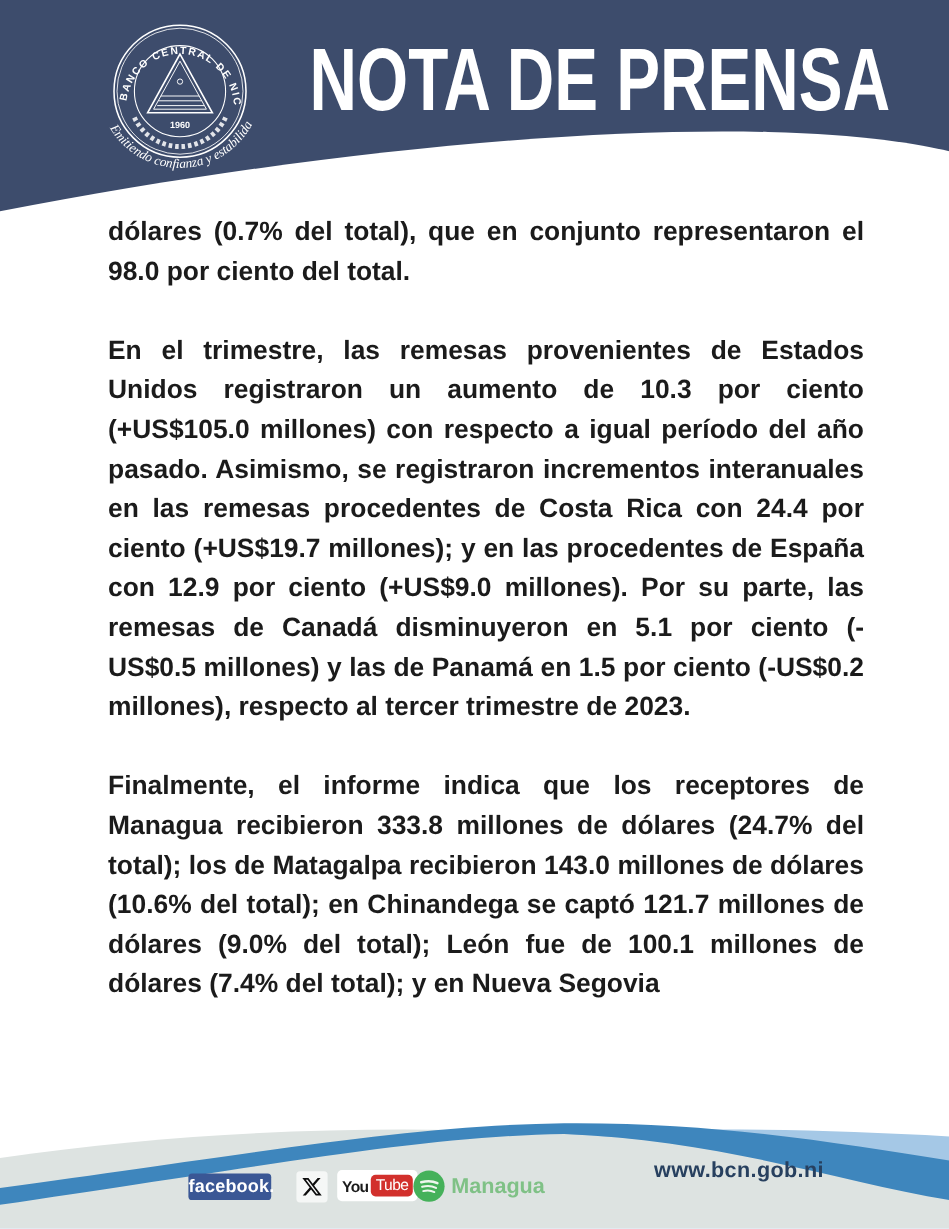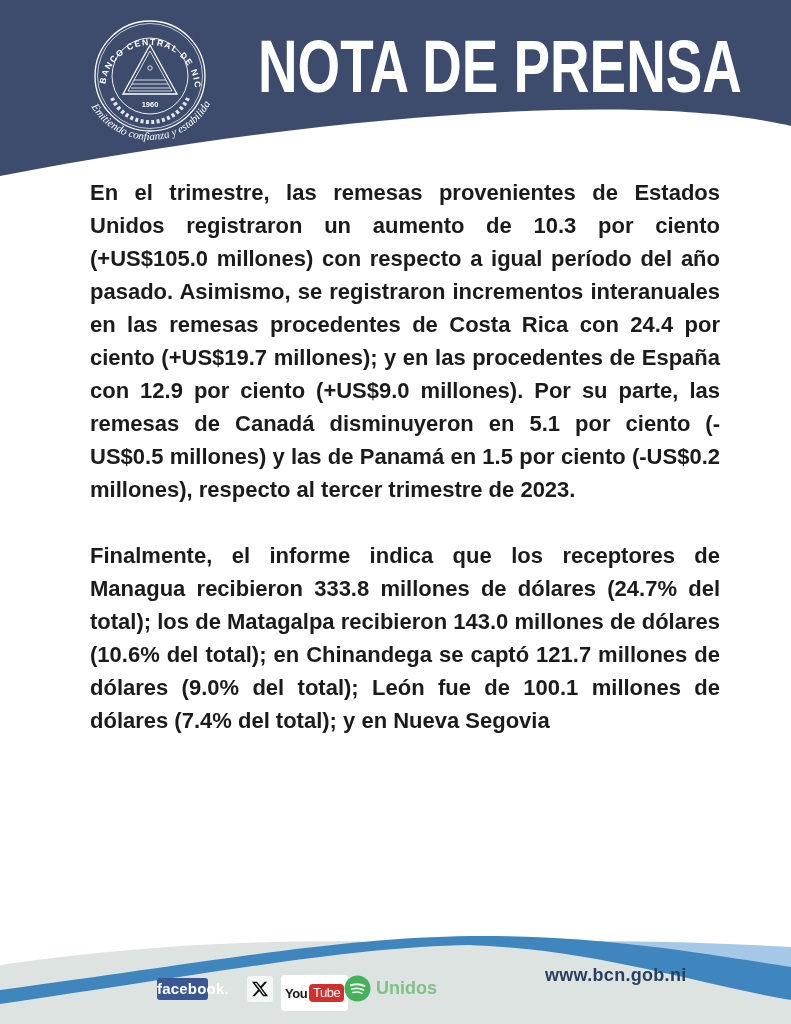--- a/index.html
+++ b/index.html
@@ -33,32 +33,32 @@
     line-height:33px;text-align:justify;
   }
   .body-text p{margin:0 0 33px 0;}
   .body-text p:last-child{margin-bottom:12px;}
 
   
   .footer{position:absolute;left:0;bottom:0;width:791px;height:104px;}
   .footer-waves{position:absolute;left:0;top:0;width:791px;height:104px;display:block;}
   .social-row{position:absolute;left:0;top:0;width:791px;height:104px;}
   .fb-badge{
-    position:absolute;left:157px;top:58px;width:51px;height:22px;
+    position:absolute;left:157px;top:58px;width:69px;height:22px;
     background:#3a5795;border-radius:3px;color:#ffffff;
     font-size:15px;font-weight:bold;text-align:right;line-height:22px;
     letter-spacing:0.2px;
   }
   .x-badge{
     position:absolute;left:247px;top:56px;width:26px;height:26px;
     background:#f5f7f6;border-radius:3px;
     display:flex;align-items:center;justify-content:center;
   }
   .yt-badge{
-    position:absolute;left:281px;top:55px;height:36px;
+    position:absolute;left:281px;top:55px;height:26px;
     background:#ffffff;border-radius:4px;
     display:flex;align-items:center;padding:0 4px;gap:2px;
   }
   .yt-you{font-size:13px;font-weight:bold;color:#1a1a1a;letter-spacing:-0.5px;}
   .yt-tube{
     background:#d2302c;color:#ffffff;border-radius:4px;
     font-size:13px;font-weight:normal;padding:1px 4px 2px 4px;letter-spacing:-0.5px;
   }
   .spotify-badge{
     position:absolute;left:344px;top:55px;height:27px;
@@ -102,20 +102,21 @@
     </svg>
 
     <div class="page-title">NOTA DE PRENSA</div>
 
     <svg class="header-wave" viewBox="0 0 791 185" preserveAspectRatio="none">
       <path d="M0,176 C 250,128 480,106 640,110 C 720,112 765,120 791,126 L791,185 L0,185 Z" fill="#ffffff"></path>
     </svg>
   </div>
 
   <div class="body-text">
+    <p>dólares (0.7% del total), que en conjunto representaron el 98.0 por ciento del total.</p>
     <p>En el trimestre, las remesas provenientes de Estados Unidos registraron un aumento de 10.3 por ciento (+US$105.0 millones) con respecto a igual período del año pasado. Asimismo, se registraron incrementos interanuales en las remesas procedentes de Costa Rica con 24.4 por ciento (+US$19.7 millones); y en las procedentes de España con 12.9 por ciento (+US$9.0 millones). Por su parte, las remesas de Canadá disminuyeron en 5.1 por ciento (-US$0.5 millones) y las de Panamá en 1.5 por ciento (-US$0.2 millones), respecto al tercer trimestre de 2023.</p>
     <p>Finalmente, el informe indica que los receptores de Managua recibieron 333.8 millones de dólares (24.7% del total); los de Matagalpa recibieron 143.0 millones de dólares (10.6% del total); en Chinandega se captó 121.7 millones de dólares (9.0% del total); León fue de 100.1 millones de dólares (7.4% del total); y en Nueva Segovia</p>
   </div>
 
   <div class="footer">
     <svg class="footer-waves" viewBox="0 0 791 104" preserveAspectRatio="none">
 
       <path d="M0,90 C 300,24 520,12 791,27 L791,104 L0,104 Z" fill="#a5c8e6"></path>
 
       <path d="M0,45 C 250,8 500,20 640,42 C 720,56 770,68 791,80 L791,104 L0,104 Z" fill="#dde3e1"></path>
@@ -139,20 +140,20 @@
 
       <div class="spotify-badge">
         <svg width="27" height="27" viewBox="0 0 27 27">
           <circle cx="13.5" cy="13.5" r="13" fill="#45b15a"></circle>
           <g stroke="#eef6ee" fill="none" stroke-linecap="round">
             <path d="M7,10.2 C 12,8.8 17,9.2 20.5,11" stroke-width="2.1"></path>
             <path d="M7.8,14 C 12,12.9 16.2,13.3 19.3,14.9" stroke-width="1.8"></path>
             <path d="M8.6,17.6 C 12,16.7 15.3,17 18,18.4" stroke-width="1.5"></path>
           </g>
         </svg>
-        <span class="spotify-label">Unidos</span>
+        <span class="spotify-label">Managua</span>
       </div>
 
       <div class="website">www.bcn.gob.ni</div>
     </div>
   </div>
 
 </div>
 
 </body></html>

